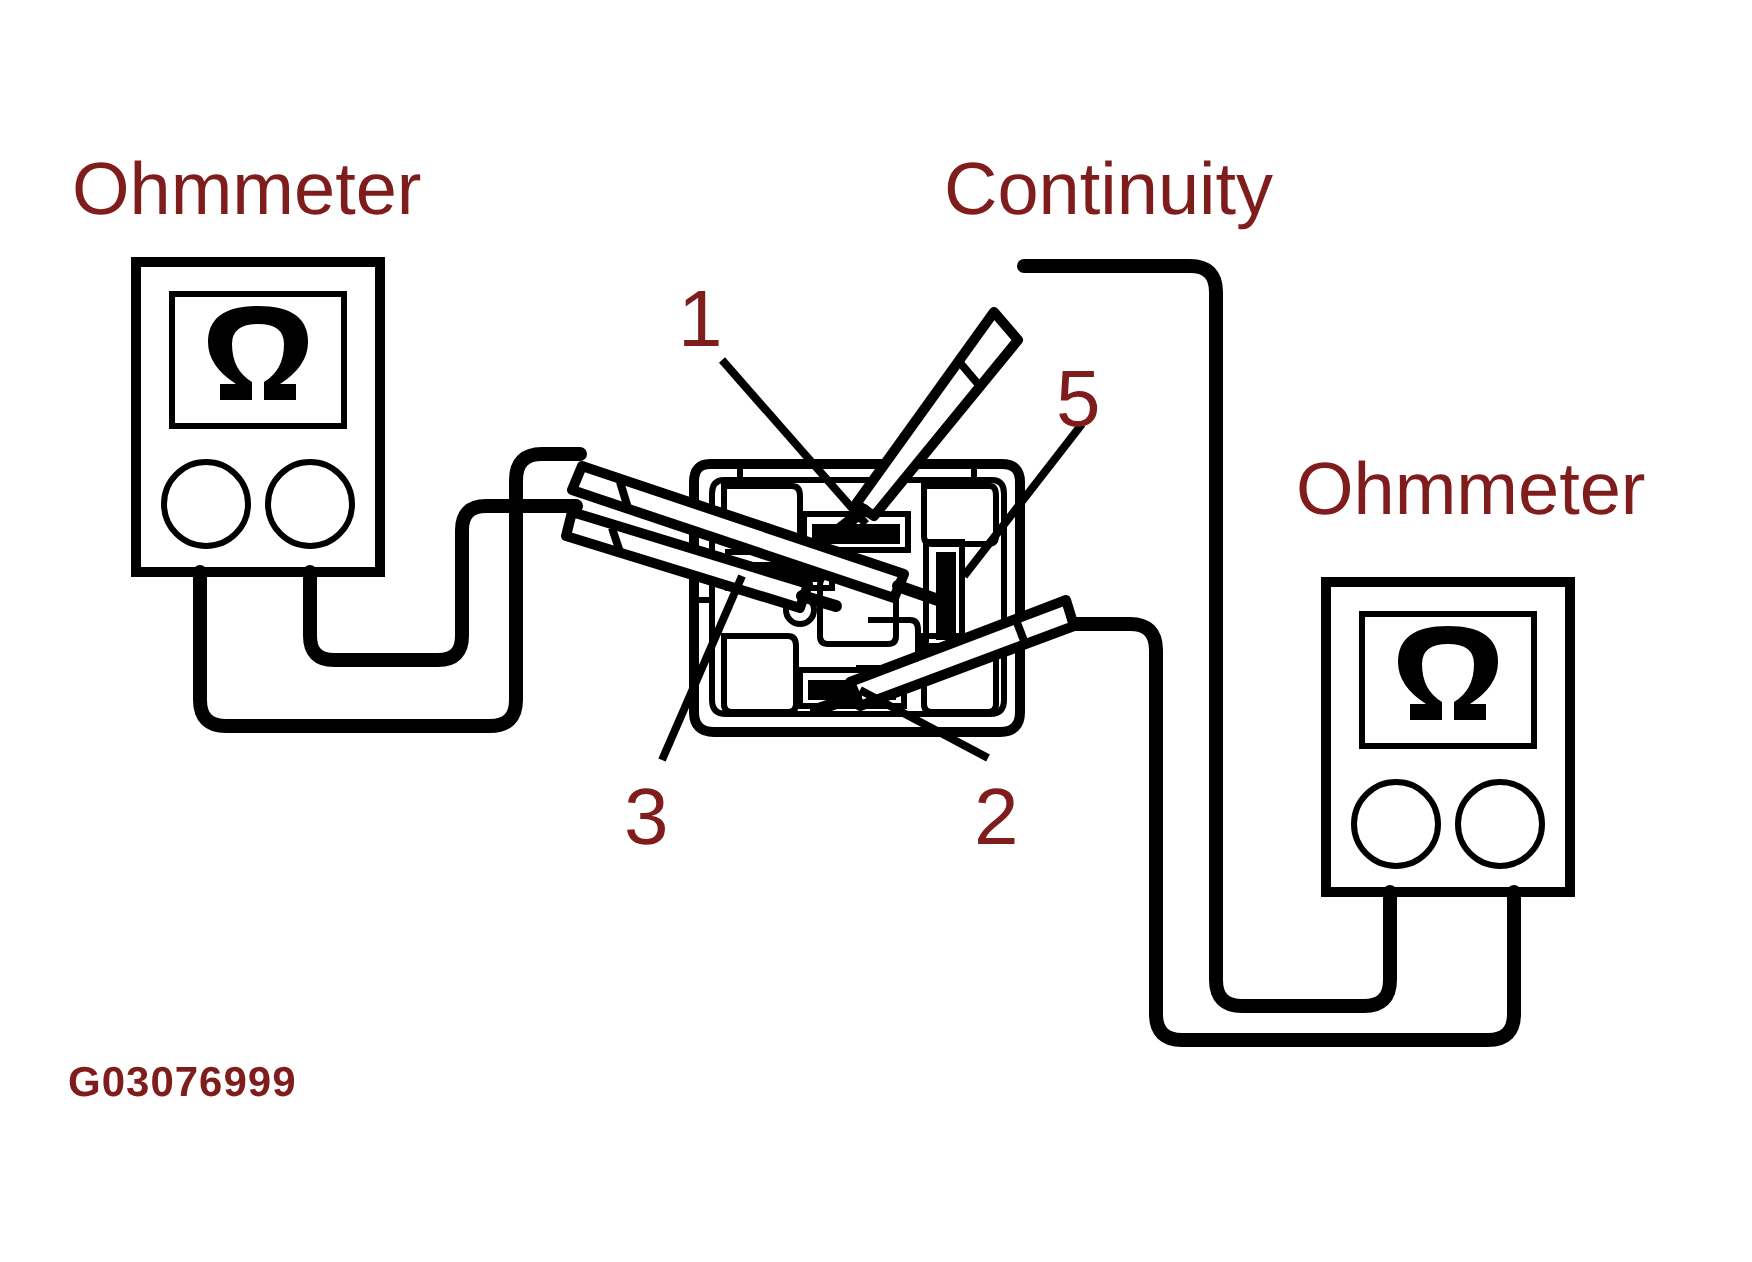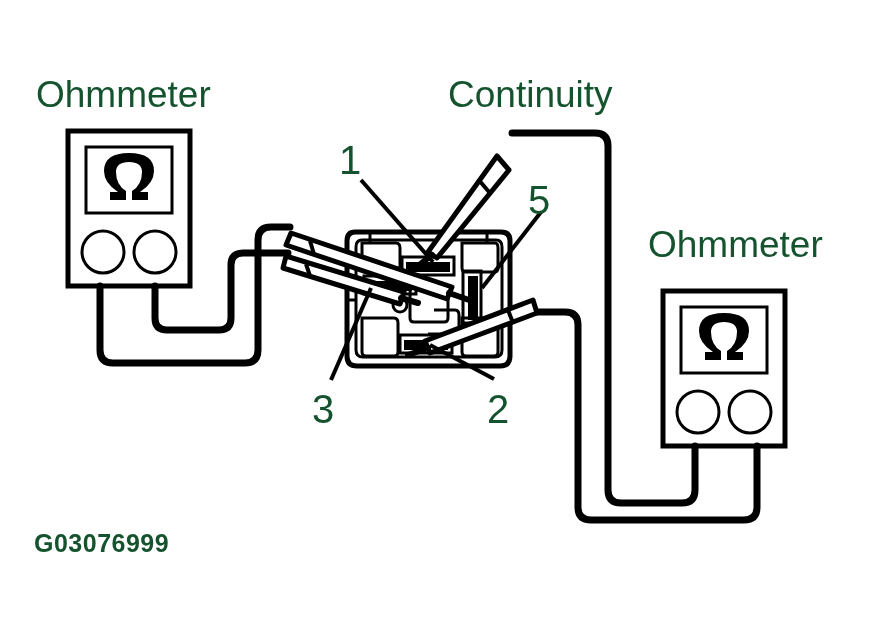--- a/index.html
+++ b/index.html
@@ -17,28 +17,28 @@
   }
   svg.layer {
     position: absolute;
     left: 0;
     top: 0;
     width: 876px;
     height: 631px;
   }
   .lbl {
     position: absolute;
-    color: #14532d;
+    color: #7f1d1d;
     font-family: "Liberation Sans", sans-serif;
     white-space: nowrap;
     line-height: 1;
   }
   .lbl-title { font-size: 37px; }
   .lbl-callout { font-size: 40px; }
-  .lbl-code { font-size: 25px; font-weight: bold; letter-spacing: 0.5px; }
+  .lbl-code { font-size: 21px; font-weight: bold; letter-spacing: 0.5px; }
 </style>
 </head>
 <body>
 
 <div id="canvas">
 
   <svg class="layer" viewBox="0 0 876 631">
 
     <g>
       <rect x="68" y="131" width="122" height="155" fill="#fff" stroke="#000" stroke-width="5"></rect>
@@ -128,21 +128,21 @@
     <path d="M541 212 L482 288" fill="none" stroke="#000" stroke-width="4"></path>
     <path d="M331 380 L371 288" fill="none" stroke="#000" stroke-width="4"></path>
     <path d="M494 379 L430 345" fill="none" stroke="#000" stroke-width="4"></path>
 
   </svg>
 
   <div class="lbl lbl-title" style="left:36px; top:76px;">Ohmmeter</div>
 
   <div class="lbl lbl-title" style="left:648px; top:226px;">Ohmmeter</div>
 
-  <div class="lbl lbl-title" style="left:448px; top:76px;">Continuity</div>
+  <div class="lbl lbl-title" style="left:472px; top:76px;">Continuity</div>
 
 
   <div class="lbl lbl-callout" style="left:339px; top:140px;">1</div>
 
   <div class="lbl lbl-callout" style="left:528px; top:180px;">5</div>
 
   <div class="lbl lbl-callout" style="left:312px; top:389px;">3</div>
 
   <div class="lbl lbl-callout" style="left:487px; top:389px;">2</div>
 

